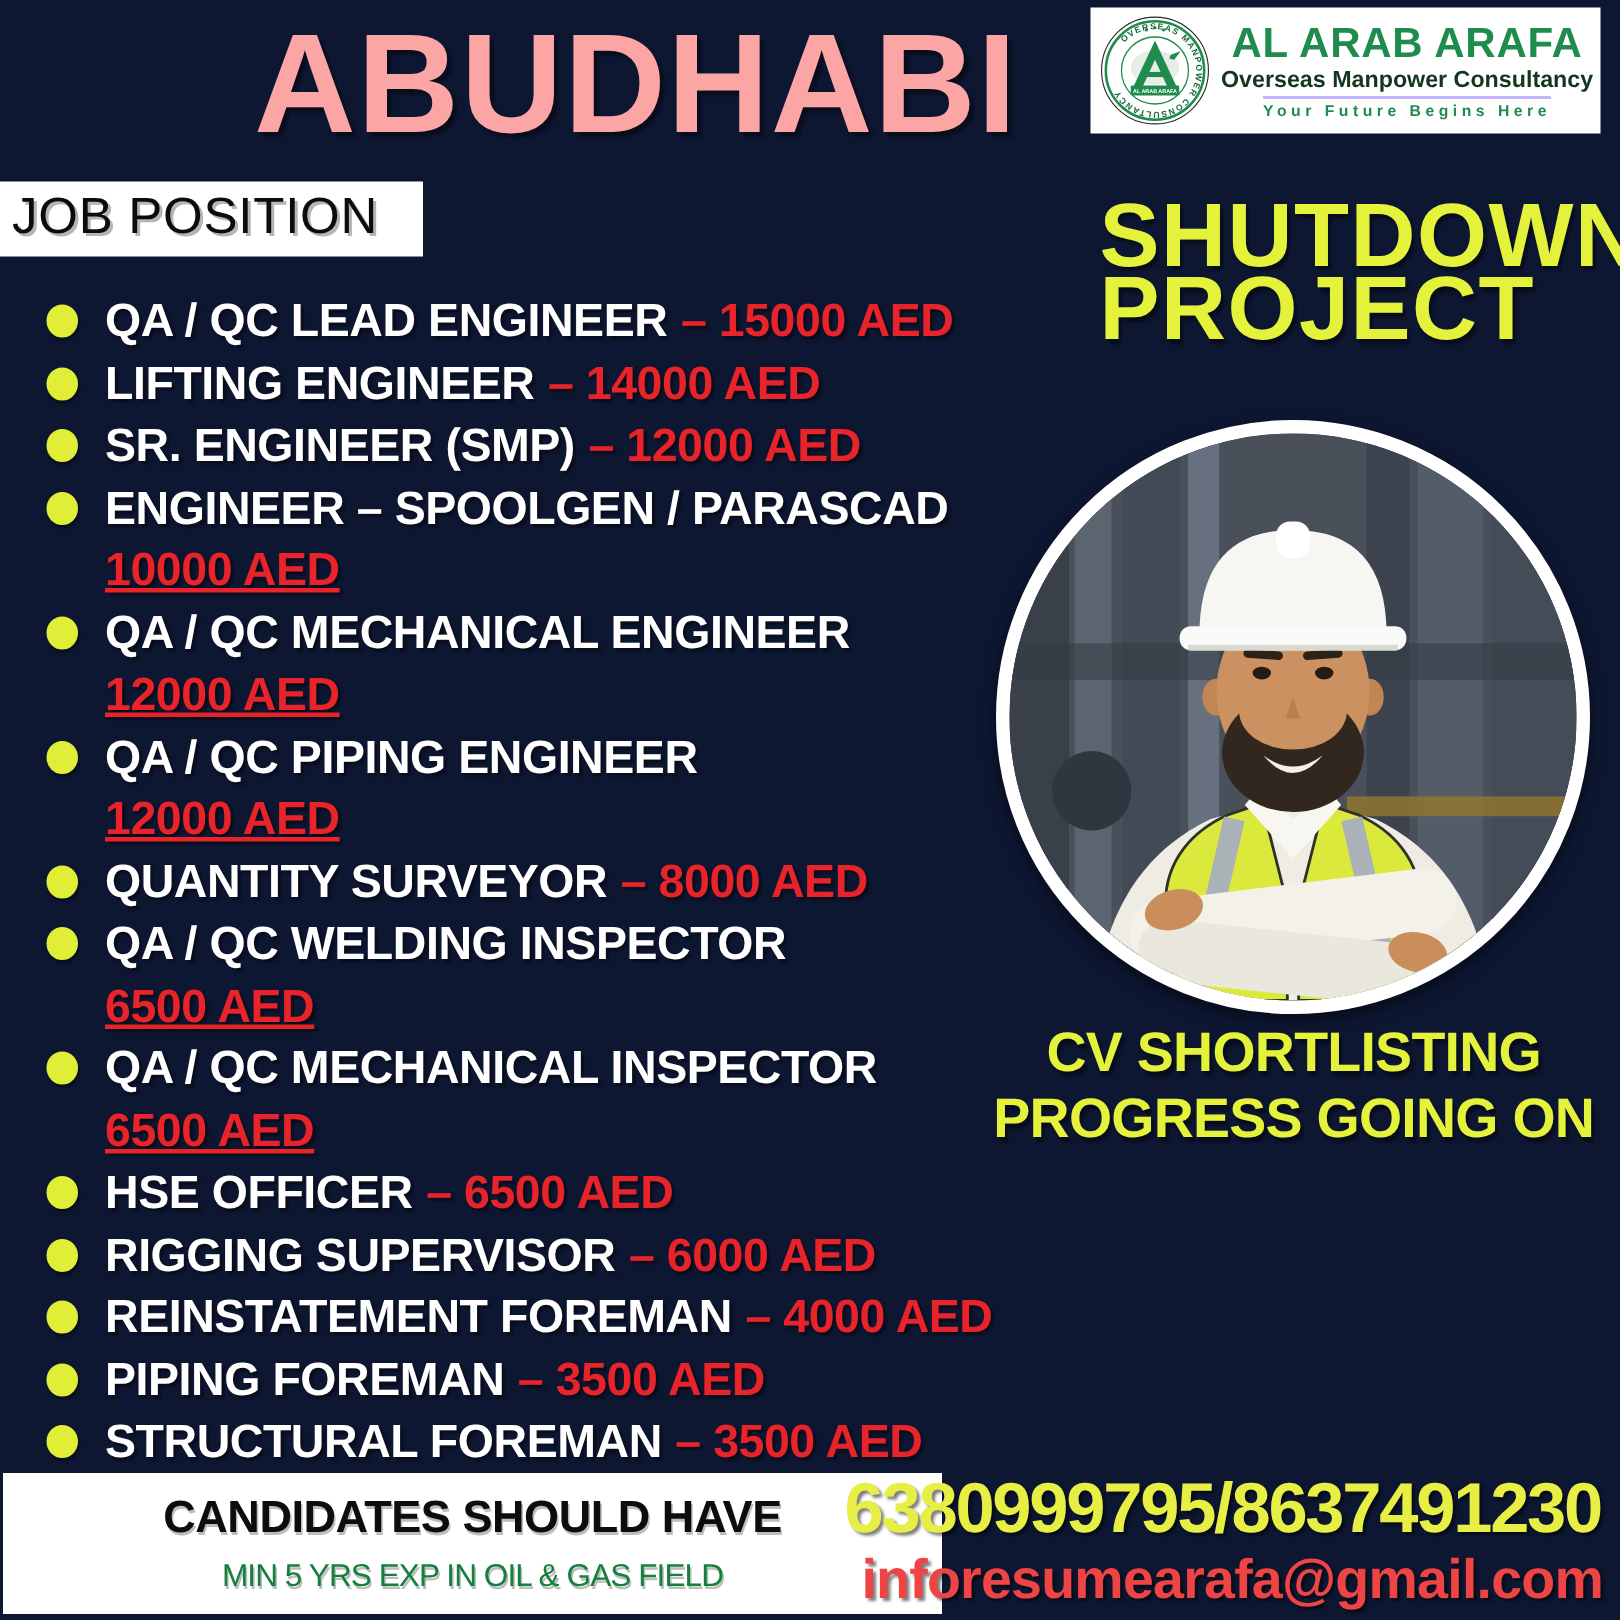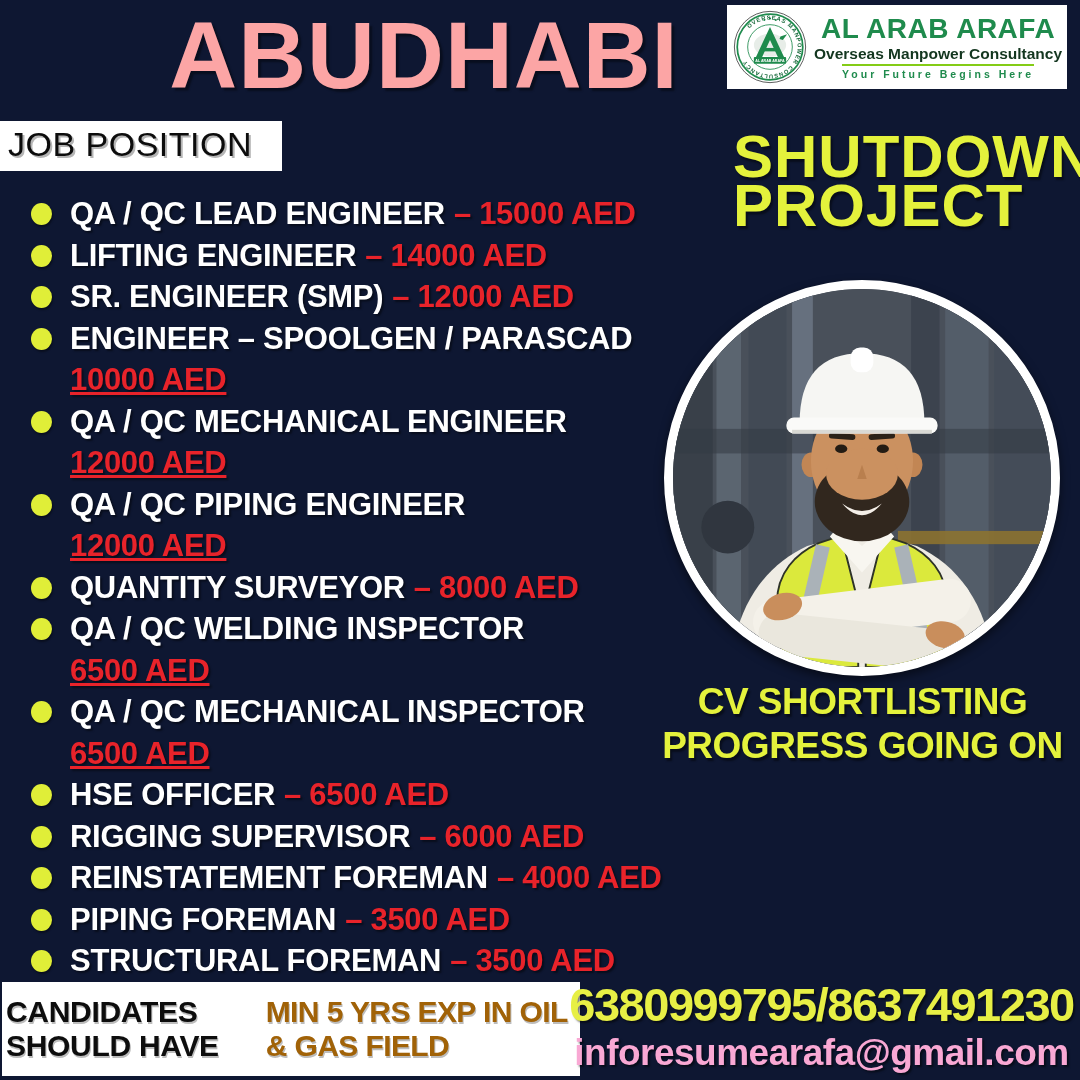--- a/index.html
+++ b/index.html
@@ -22,21 +22,21 @@
     position:absolute;top:5px;right:13px;width:340px;height:84px;
     background:#ffffff;display:flex;align-items:center;gap:6px;
     padding:3px 8px 3px 5px;box-sizing:border-box;
   }
   .seal{width:76px;height:76px;flex:0 0 auto;}
   .logo-text{display:flex;flex-direction:column;align-items:center;line-height:1.05;}
   .logo-name{color:#1f8b4d;font-weight:bold;font-size:28px;letter-spacing:.5px;white-space:nowrap;}
   .logo-sub{color:#13361f;font-weight:bold;font-size:15.5px;white-space:nowrap;margin-top:2px;}
   .logo-tag{
     color:#1f8b4d;font-weight:bold;font-size:10.5px;letter-spacing:3px;white-space:nowrap;
-    border-top:2px solid #84cc16;padding-top:3px;margin-top:2px;
+    border-top:2px solid #c4b5fd;padding-top:3px;margin-top:2px;
   }
 
   
   .job-heading{
     position:absolute;left:0;top:121px;
     background:#ffffff;color:#0c0c0c;
     font-size:34px;font-weight:normal;letter-spacing:.5px;
     padding:4px 30px 7px 8px;
     text-shadow:2px 2px 0 #b5b5b5;
   }
@@ -80,36 +80,36 @@
   
   .cv-status{
     position:absolute;left:645px;top:680px;width:435px;
     text-align:center;color:#e4f23c;
     font-size:37px;line-height:44px;font-weight:bold;letter-spacing:-.5px;
     text-shadow:2px 3px 2px rgba(0,0,0,.45);
   }
 
   
   .req-box{
-    position:absolute;left:2px;top:982px;width:578px;height:94px;
+    position:absolute;left:2px;top:982px;width:626px;height:94px;
     background:#ffffff;box-sizing:border-box;
-    display:flex;flex-direction:row;justify-content:space-evenly;align-items:center;
+    display:flex;flex-direction:column;justify-content:space-evenly;align-items:center;
     padding:2px 4px;
   }
   .req-line1{color:#0d0d0d;font-weight:bold;font-size:30px;letter-spacing:-.3px;text-shadow:1px 2px 0 #bdbdbd;}
-  .req-line2{color:#a16207;font-weight:bold;font-size:30px;letter-spacing:-.6px;text-shadow:1px 2px 0 #bdbdbd;}
+  .req-line2{color:#15803d;font-weight:normal;font-size:21px;letter-spacing:-.6px;text-shadow:1px 2px 0 #bdbdbd;}
   .contact-phone{
     position:absolute;left:563px;top:977px;width:517px;
-    text-align:center;color:#e7ef45;
+    text-align:left;color:#e7ef45;
     font-size:47px;font-weight:bold;letter-spacing:-1.5px;
     text-shadow:2px 2px 2px rgba(0,0,0,.5);
   }
   .contact-email{
     position:absolute;left:563px;top:1032px;width:517px;
-    text-align:center;color:#f9a8d4;
+    text-align:center;color:#ef4444;
     font-size:37px;font-weight:bold;letter-spacing:-.5px;
     text-shadow:2px 2px 2px rgba(0,0,0,.5);
   }
 </style>
 </head>
 <body>
 
 <div class="poster">
 
   <div class="title">ABUDHABI</div>

